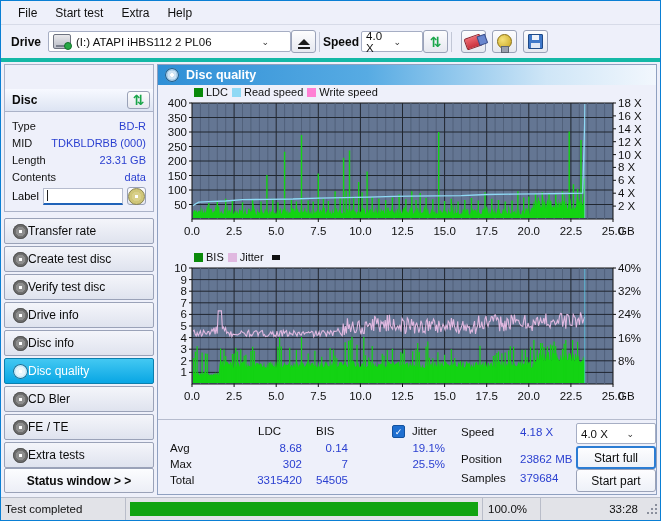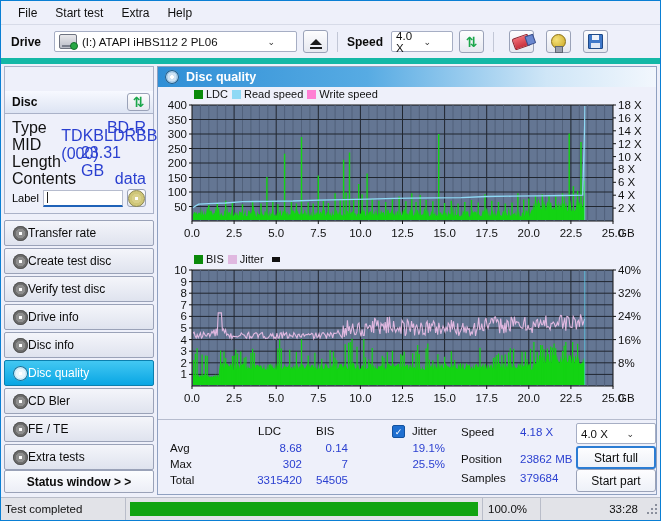--- a/index.html
+++ b/index.html
@@ -43,21 +43,21 @@
   .glyph-close{font-size:14px;line-height:1;font-family:"DejaVu Sans",sans-serif;}
   
   .menubar{
     height:23px;background:#eef0fa;display:flex;align-items:center;
     padding-left:8px;flex:0 0 auto;border-bottom:1px solid #d7dbe8;
   }
   .menu-item{padding:3px 9px;font-size:12px;color:#101010;cursor:default;}
   
   .drivebar{
     height:33px;flex:0 0 auto;display:flex;align-items:center;
-    background:#eef0fa;padding-left:10px;gap:6px;border-bottom:6px solid #14b8a6;
+    background:#eef0fa;padding-left:10px;border-bottom:4px solid #14b8a6;
   }
   .lbl-bold{font-size:12px;font-weight:bold;color:#0b0b0b;}
   .combo{
     height:21px;background:#fff;border:1px solid #a6aec4;border-radius:2px;
     display:flex;align-items:center;padding:0 16px 0 4px;font-size:11.5px;color:#111;
     box-sizing:border-box;
   }
   .combo .caret{margin-left:auto;padding:0 5px;color:#333;font-size:9px;}
   #drive-combo{width:243px;margin-left:7px;}
   .drive-glyph{
@@ -95,21 +95,21 @@
     margin:2px 3px 0 3px;border:1px solid #aab2c8;background:#eef0fa;flex:0 0 auto;
   }
   .disc-head{
     height:22px;display:flex;align-items:center;
     background:linear-gradient(#f7f9ff,#dde4f3);
     border-bottom:1px solid #aab2c8;padding:0 3px 0 7px;margin-top:24px;
   }
   .disc-head-title{font-weight:bold;font-size:12px;color:#0b0b0b;}
   .disc-head .tbtn{margin-left:auto;width:23px;height:18px;}
   .disc-rows{padding:5px 7px 6px 7px;}
-  .drow{display:flex;align-items:center;height:17px;font-size:16px;gap:20px;}
+  .drow{display:flex;align-items:center;height:17px;font-size:11px;}
   .drow .k{color:#111;}
   .drow .v{margin-left:auto;color:#2a3fd0;}
   .label-row{display:flex;align-items:center;margin-top:2px;gap:4px;}
   .label-input{
     flex:1 1 auto;height:17px;background:#fff;border:1px solid #b6bcce;border-bottom:2px solid #1f62b8;
     box-sizing:border-box;display:flex;align-items:center;padding-left:3px;
   }
   .caret-bar{width:1px;height:11px;background:#222;}
   .cd-glyph{
     width:15px;height:15px;border-radius:50%;

